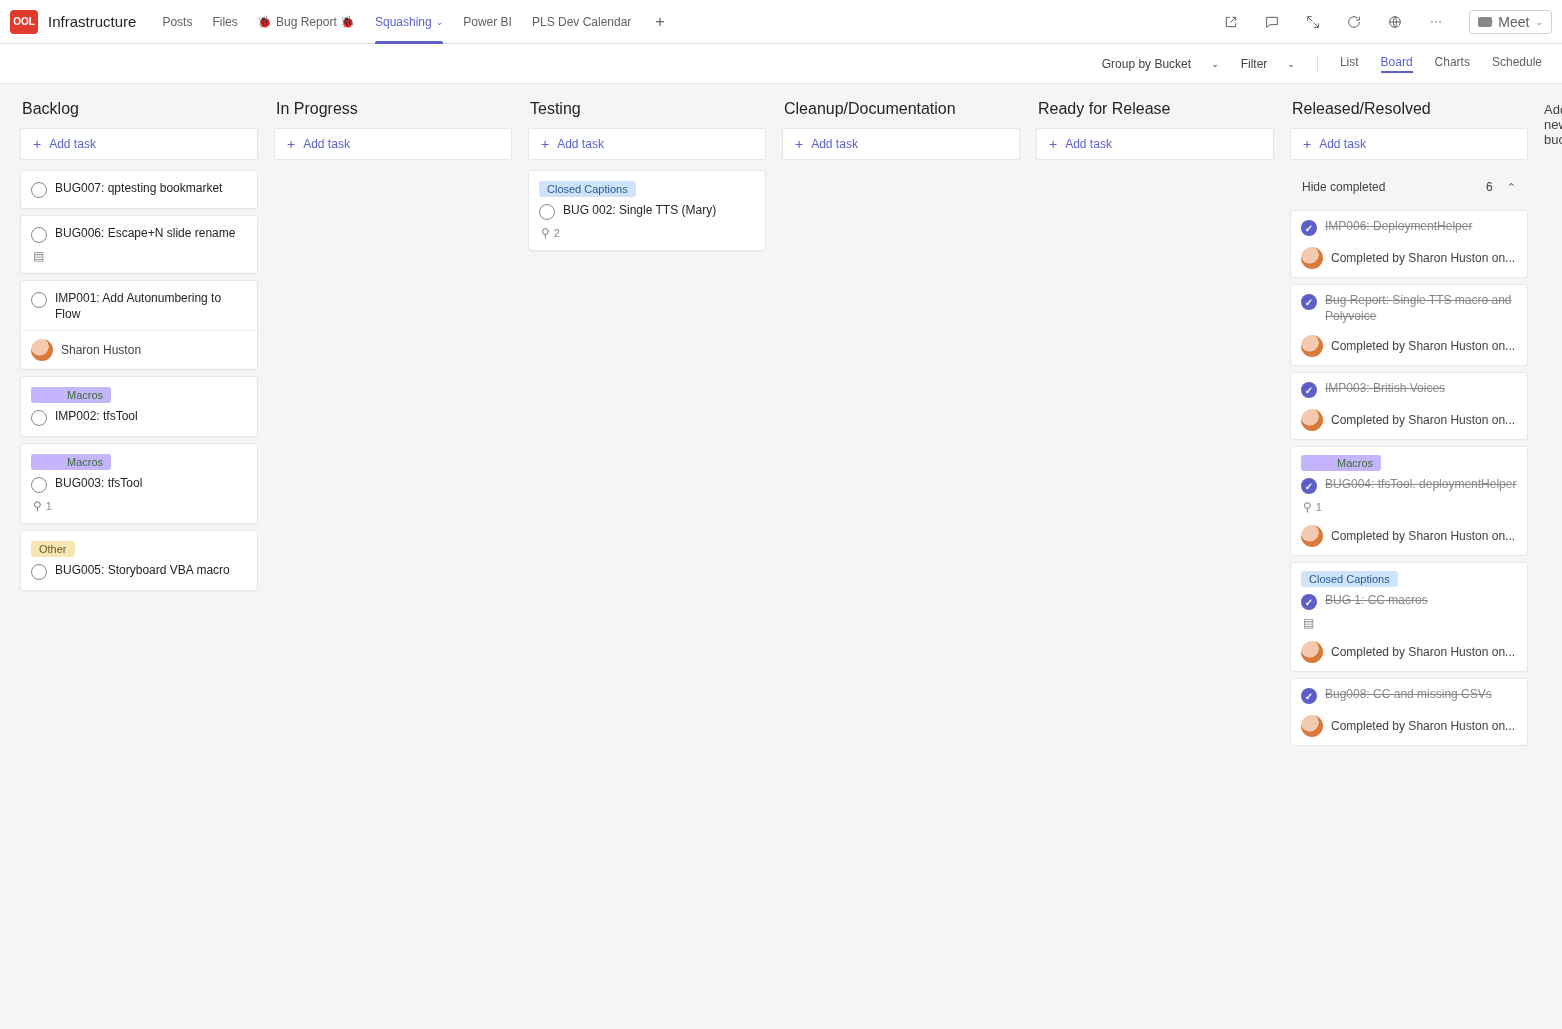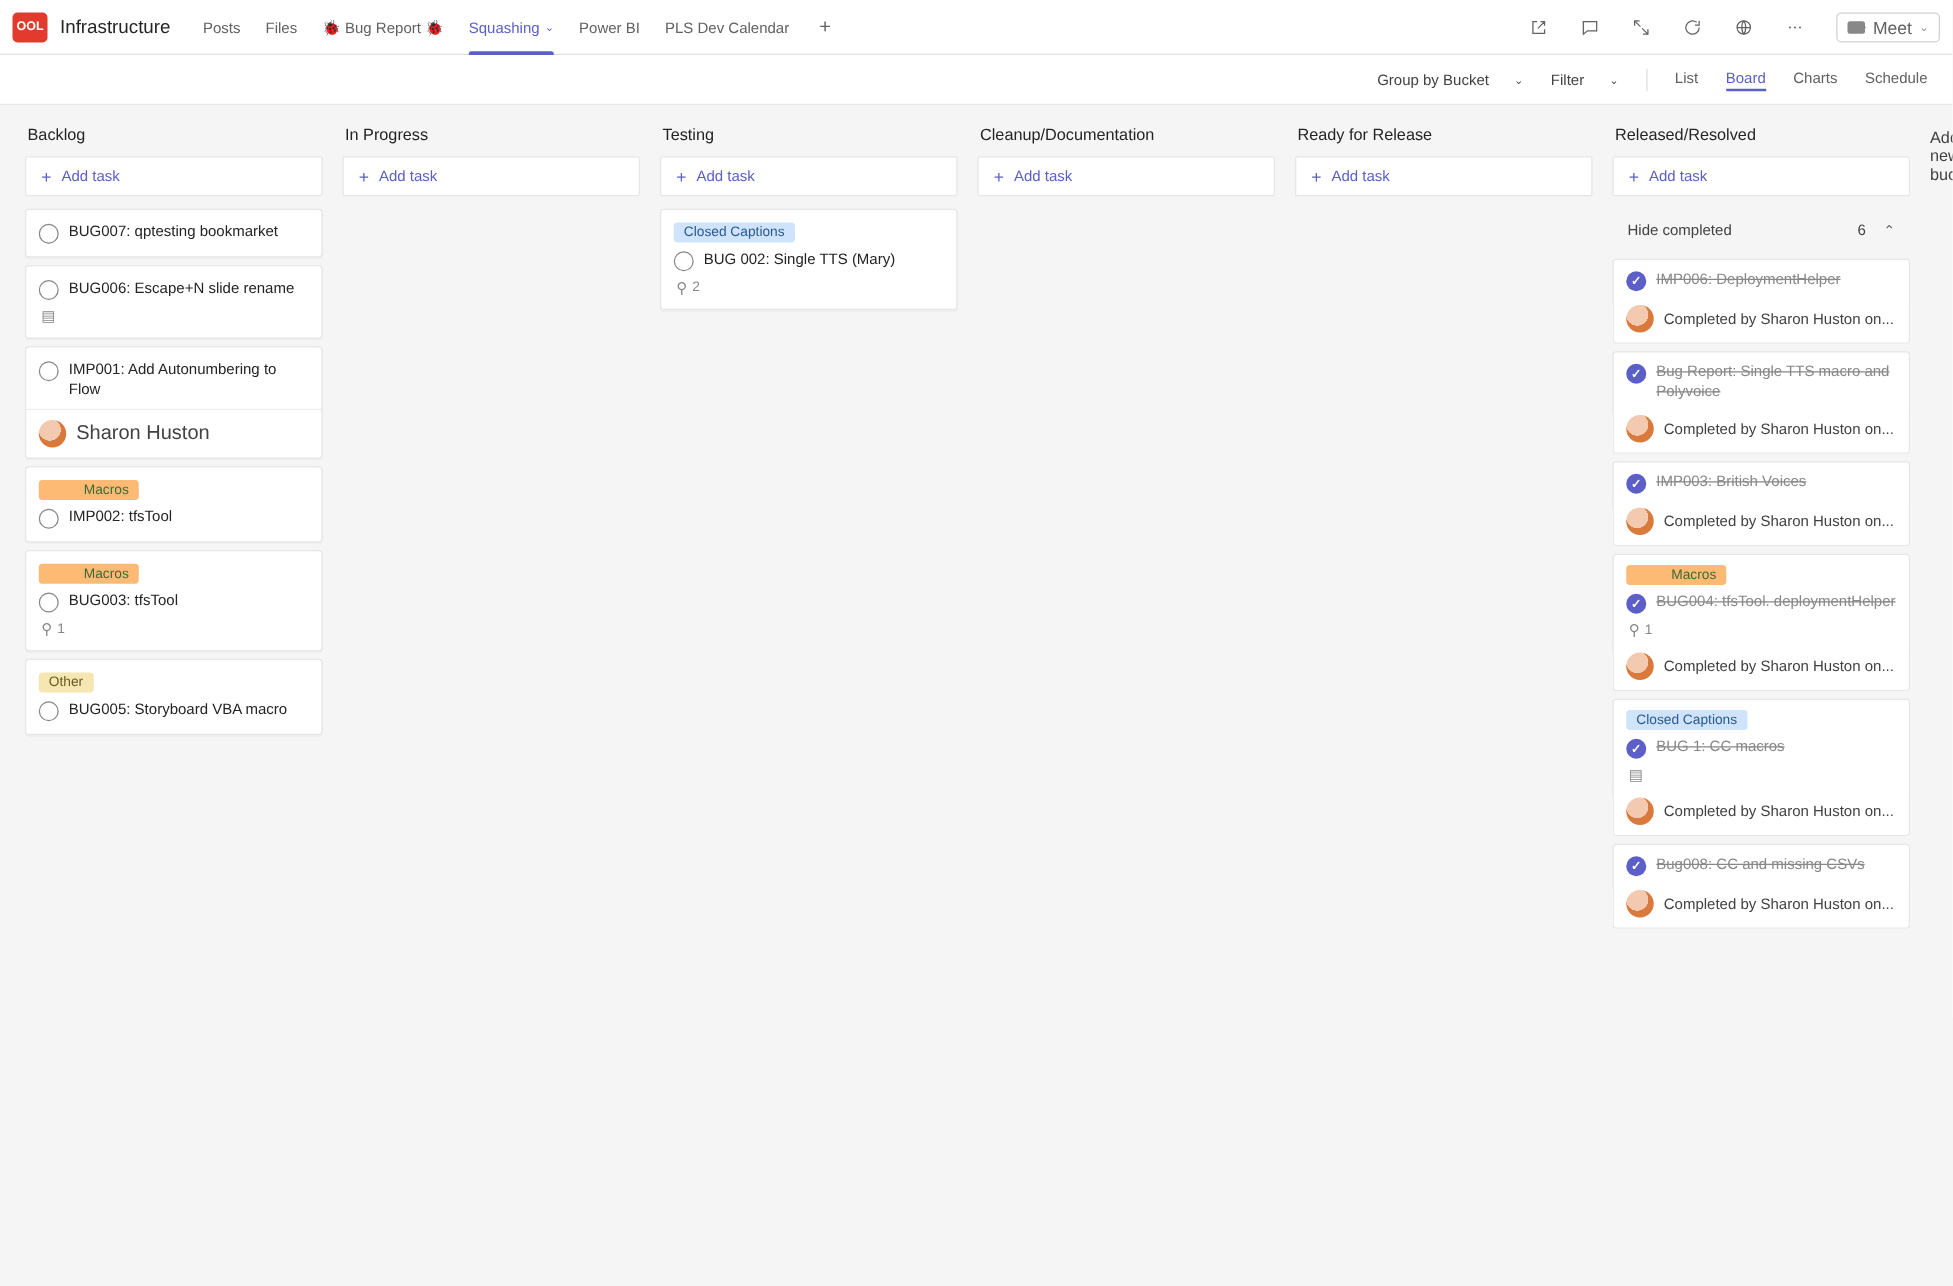--- a/index.html
+++ b/index.html
@@ -83,21 +83,21 @@
   .board {
     display:flex;
     gap: 16px;
     padding: 16px 20px;
     background:#f5f5f5;
     min-height: calc(100vh - 84px);
     align-items:flex-start;
   }
   .bucket { width: 238px; flex-shrink:0; }
   .bucket-title {
-    font-size:13px; color:#242424; margin-bottom:10px; padding-left:2px;
+    font-size:16px; color:#242424; margin-bottom:10px; padding-left:2px;
   }
   .add-new-bucket { font-size:13px; color:#424242; cursor:pointer; padding-top:2px; }
   .add-task {
     background:#fff; border:1px solid #e6e6e6; border-radius:2px;
     padding:8px 12px; display:flex; align-items:center; gap:8px;
     color:#5b5fc7; font-size:12px; cursor:pointer; margin-bottom:10px;
   }
   .add-task .plus { font-size:14px; line-height:1; }
 
   .card {
@@ -116,33 +116,33 @@
   }
   .check-done::after{content:"✓";color:#fff;font-size:10px;font-weight:700;}
   .card-title { font-size:12px; color:#242424; line-height:1.3; }
   .card-title.done { text-decoration: line-through; color:#888; }
 
   .tag {
     display:inline-block; padding:2px 8px; border-radius:3px;
     font-size:11px; margin-bottom:6px;
   }
   .tag.blue { background:#cfe4fa; color:#285a91;text-align:center; }
-  .tag.green { background:#fdba74; color:#3d6b37;padding-left:36px; }
+  .tag.green { background:#c4b5fd; color:#3d6b37;padding-left:36px; }
   .tag.yellow { background:#f5e6b2; color:#6a5b20; }
 
   .meta-row {
     display:flex; align-items:center; gap:4px;
     color:#888; font-size:11px; margin-top:6px; margin-left:2px;
   }
   .meta-row .ic { font-size:12px; }
 
   .assignee-footer {
     border-top:1px solid #eee; margin:8px -10px -10px -10px;
     padding:8px 10px; display:flex; align-items:center; gap:8px;
-    font-size:16px; color:#424242;
+    font-size:12px; color:#424242;
   }
   .avatar {
     width:22px;height:22px;border-radius:50%;
     background: radial-gradient(circle at 40% 35%, #f3c9b0 0 45%, #d97a3c 46% 100%);
     flex-shrink:0;
   }
 
   .hide-completed {
     display:flex; align-items:center; justify-content:space-between;
     padding:10px 12px; font-size:12px; color:#424242;

